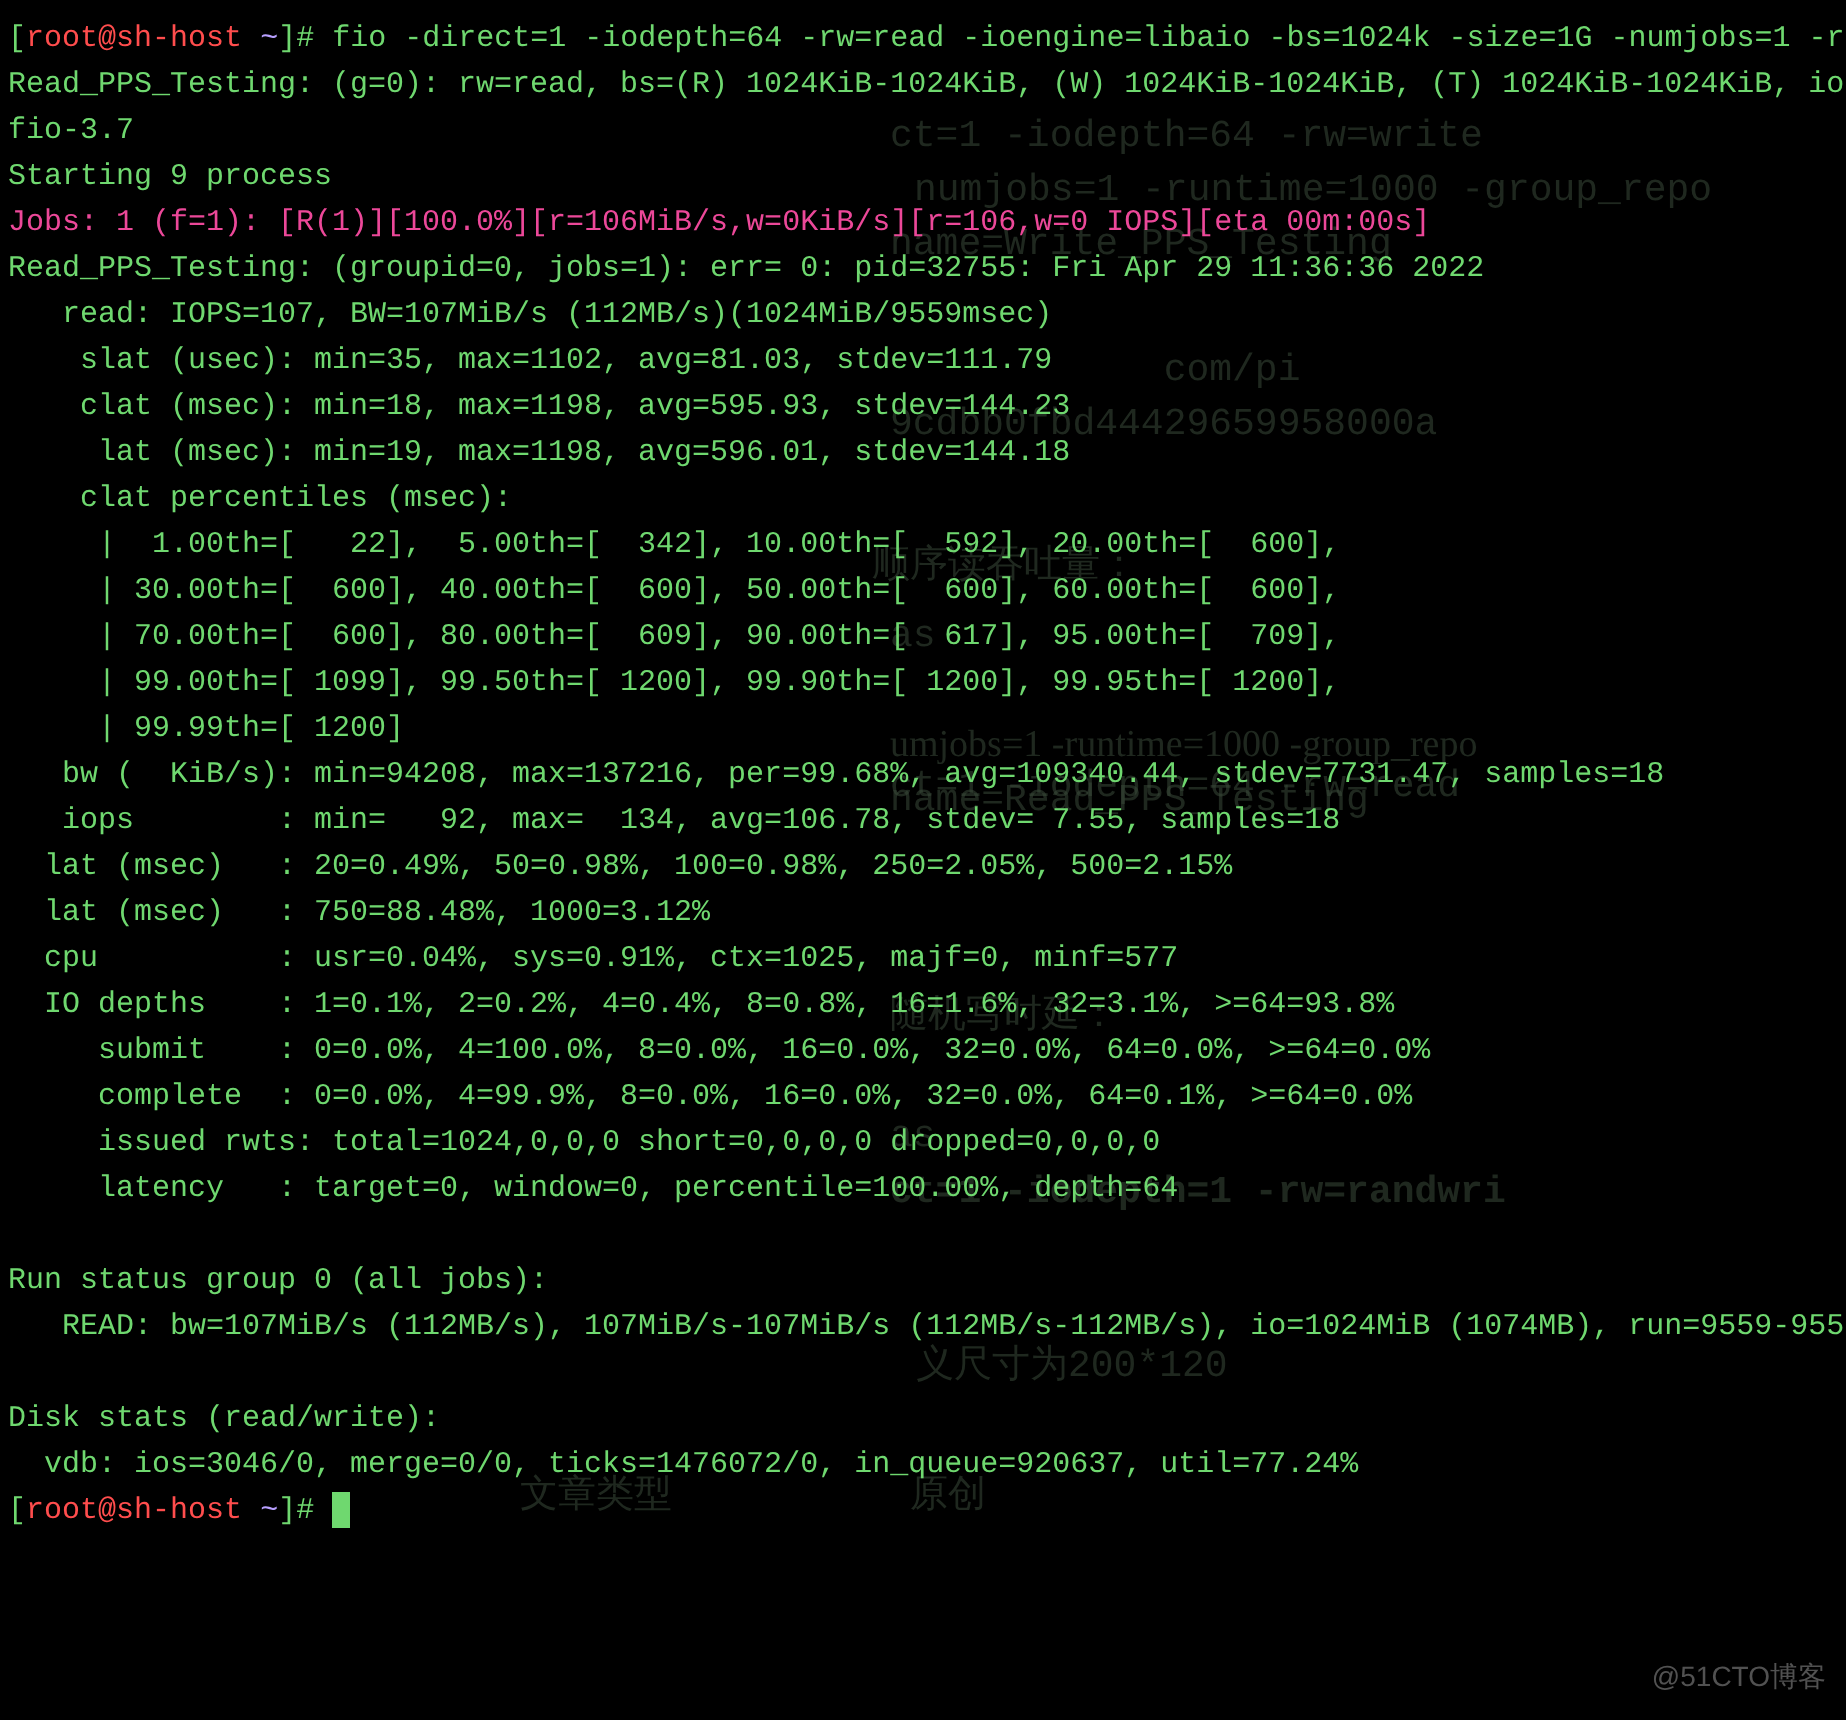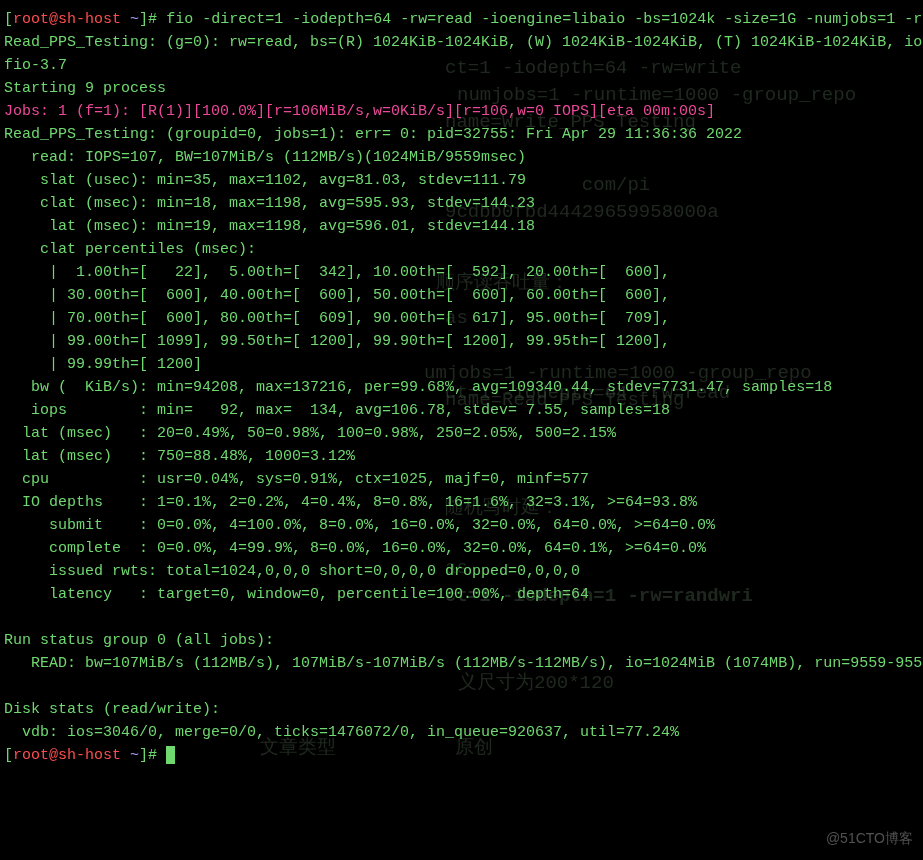--- a/index.html
+++ b/index.html
@@ -58,21 +58,21 @@
 <body>
 
 <div class="ghost" style="top:55px; left:445px;">ct=1 -iodepth=64 -rw=write</div>
 <div class="ghost" style="top:82px; left:445px;margin-left:12px;">numjobs=1 -runtime=1000 -group_repo</div>
 <div class="ghost" style="top:109px; left:445px;">name=Write_PPS_Testing</div>
 <div class="ghost" style="top:172px; left:445px;">            com/pi</div>
 <div class="ghost" style="top:199px; left:445px;">9cdbb0fbd44429659958000a</div>
 <div class="ghost" style="top:270px; left:436px;">顺序读吞吐量：</div>
 <div class="ghost" style="top:305px; left:445px;">as</div>
 <div class="ghost" style="top:333px; left:445px;margin-top:47px;">ct=1 -iodepth=64 -rw=read</div>
-<div class="ghost" style="top:360px; left:424px;">umjobs=1 -runtime=1000 -group_repo</div>
+<div class="ghost" style="top:360px; left:445px;font-family:Liberation Serif, serif;">umjobs=1 -runtime=1000 -group_repo</div>
 <div class="ghost" style="top:387px; left:445px;">name=Read_PPS_Testing</div>
 <div class="ghost" style="top:495px; left:445px;">随机写时延：</div>
 <div class="ghost" style="top:555px; left:445px;">as</div>
 <div class="ghost" style="top:583px; left:445px;font-weight:bold;">ct=1 -iodepth=1 -rw=randwri</div>
 <div class="ghost" style="top:650px; left:458px;margin-top:20px;">义尺寸为200*120</div>
 <div class="ghost" style="top:735px; left:260px;">文章类型</div>
 <div class="ghost" style="top:735px; left:455px;">原创</div>
 
 <div class="terminal"><span><span class="prompt-bracket">[</span><span class="prompt-user">root@sh-host</span> <span class="prompt-tilde">~</span><span class="prompt-bracket">]</span><span>#</span></span> <span class="cmd">fio -direct=1 -iodepth=64 -rw=read -ioengine=libaio -bs=1024k -size=1G -numjobs=1 -runtime=1000 -group_reporting -filename=/dev/vdb1 -name=Read_PPS_Testing</span>
 <span class="out">Read_PPS_Testing: (g=0): rw=read, bs=(R) 1024KiB-1024KiB, (W) 1024KiB-1024KiB, (T) 1024KiB-1024KiB, ioengine=libaio, iodepth=64</span>

